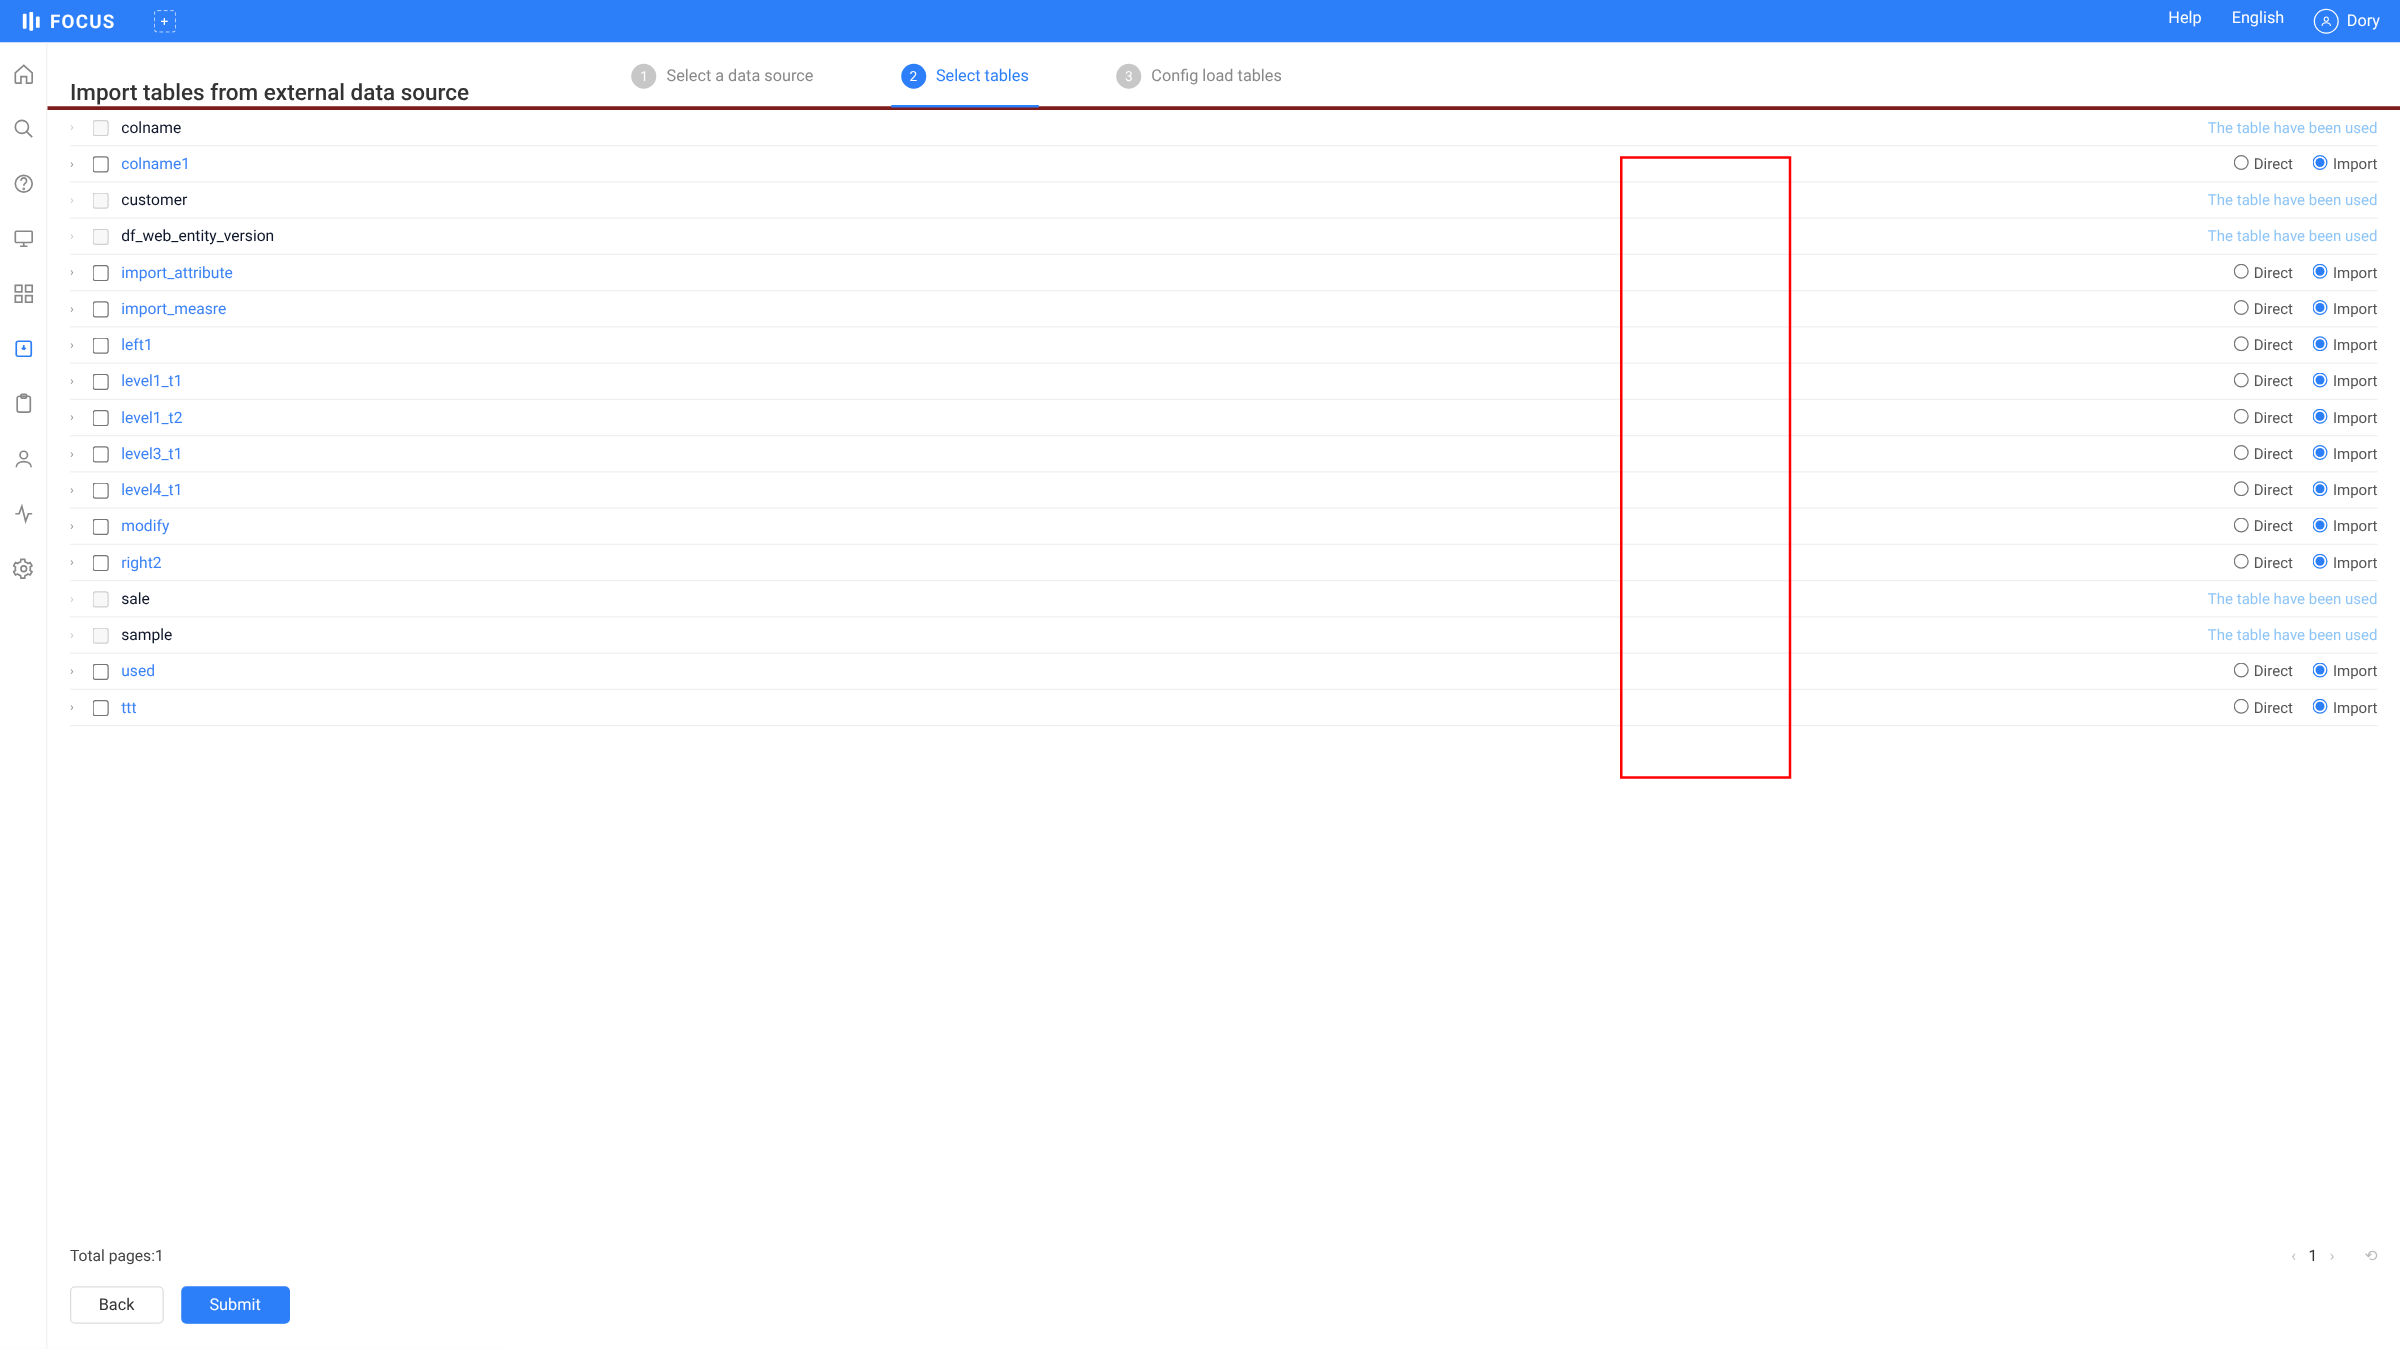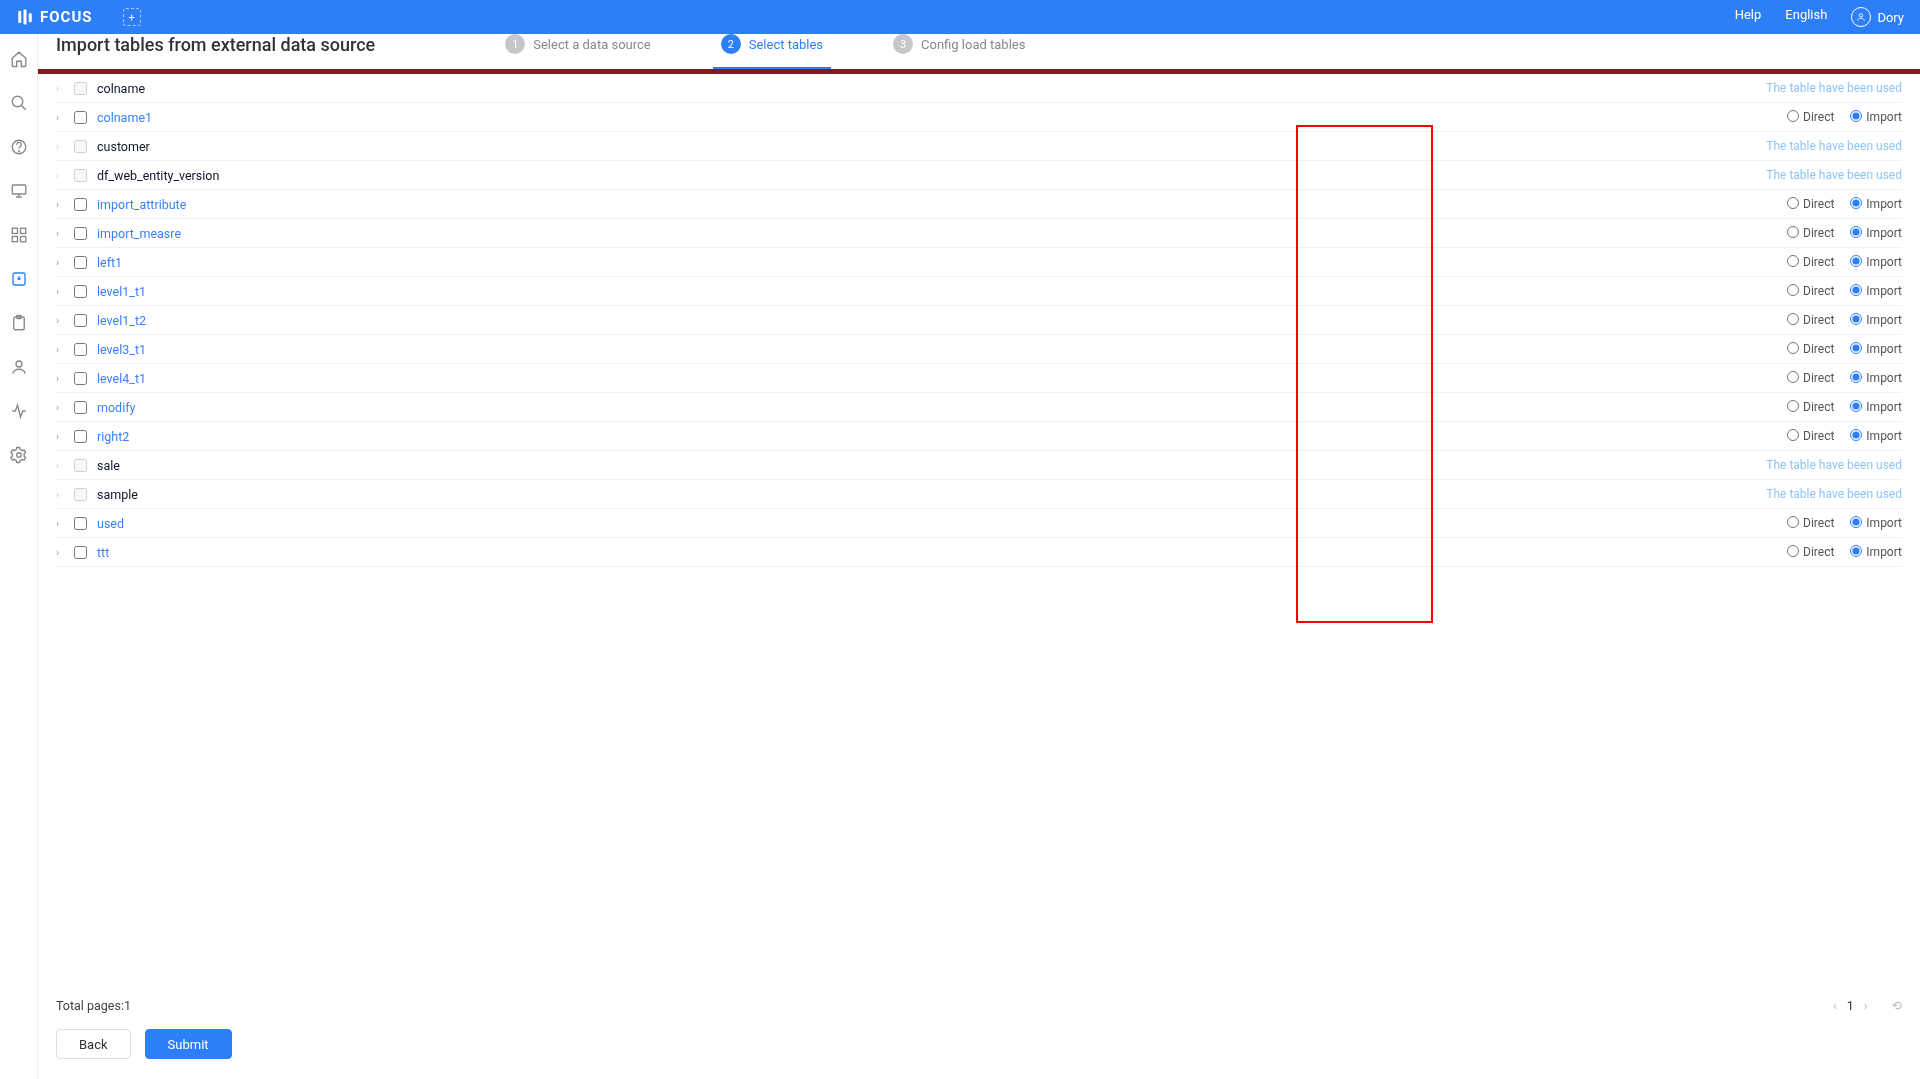--- a/index.html
+++ b/index.html
@@ -9,21 +9,21 @@
 .logo-icon{width:18px;height:18px}
 .plus-ctl{margin-left:30px;width:18px;height:18px;border:1px dashed rgba(255,255,255,.6);border-radius:3px;display:flex;align-items:center;justify-content:center;font-size:11px;cursor:pointer}
 .top-right{margin-left:auto;display:flex;align-items:flex-start;gap:24px;font-size:13px}
 .user-badge{display:flex;align-items:center;gap:6px}
 .user-ico{width:20px;height:20px;border:1.5px solid #fff;border-radius:50%;display:flex;align-items:center;justify-content:center}
 .main{display:flex;height:calc(100vh - 34px)}
 .sidebar{width:38px;background:#fff;border-right:1px solid #eee;display:flex;flex-direction:column;align-items:center;padding-top:16px;gap:26px}
 .sidebar .nav-ico{width:18px;height:18px;color:#888;cursor:pointer}
 .sidebar .nav-ico.active{color:#2d7ff9}
 .content{flex:1;background:#fff;display:flex;flex-direction:column}
-.page-head{height:40px;display:flex;align-items:flex-start;padding:0 18px;border-bottom:5px solid #7f1d1d}
+.page-head{height:54px;display:flex;align-items:flex-end;padding:0 18px;border-bottom:3px solid #7f1d1d}
 .page-title{font-size:18px;color:#333;font-weight:500}
 .stepper{display:flex;gap:70px;margin-left:130px}
 .step{display:flex;align-items:center;gap:8px;font-size:13px;color:#888;position:relative;padding-bottom:14px}
 .step-num{width:20px;height:20px;border-radius:50%;background:#c7c7c7;color:#fff;display:flex;align-items:center;justify-content:center;font-size:11px}
 .step.active{color:#2d7ff9}
 .step.active .step-num{background:#2d7ff9}
 .step.active::after{content:"";position:absolute;bottom:-1px;left:-8px;right:-8px;height:2px;background:#2d7ff9}
 .sub-head{display:flex;align-items:center;padding:16px 18px 10px;gap:10px}
 .db-ico{width:16px;height:16px;color:#666}
 .sub-title{font-size:14px;font-weight:600;color:#222}

